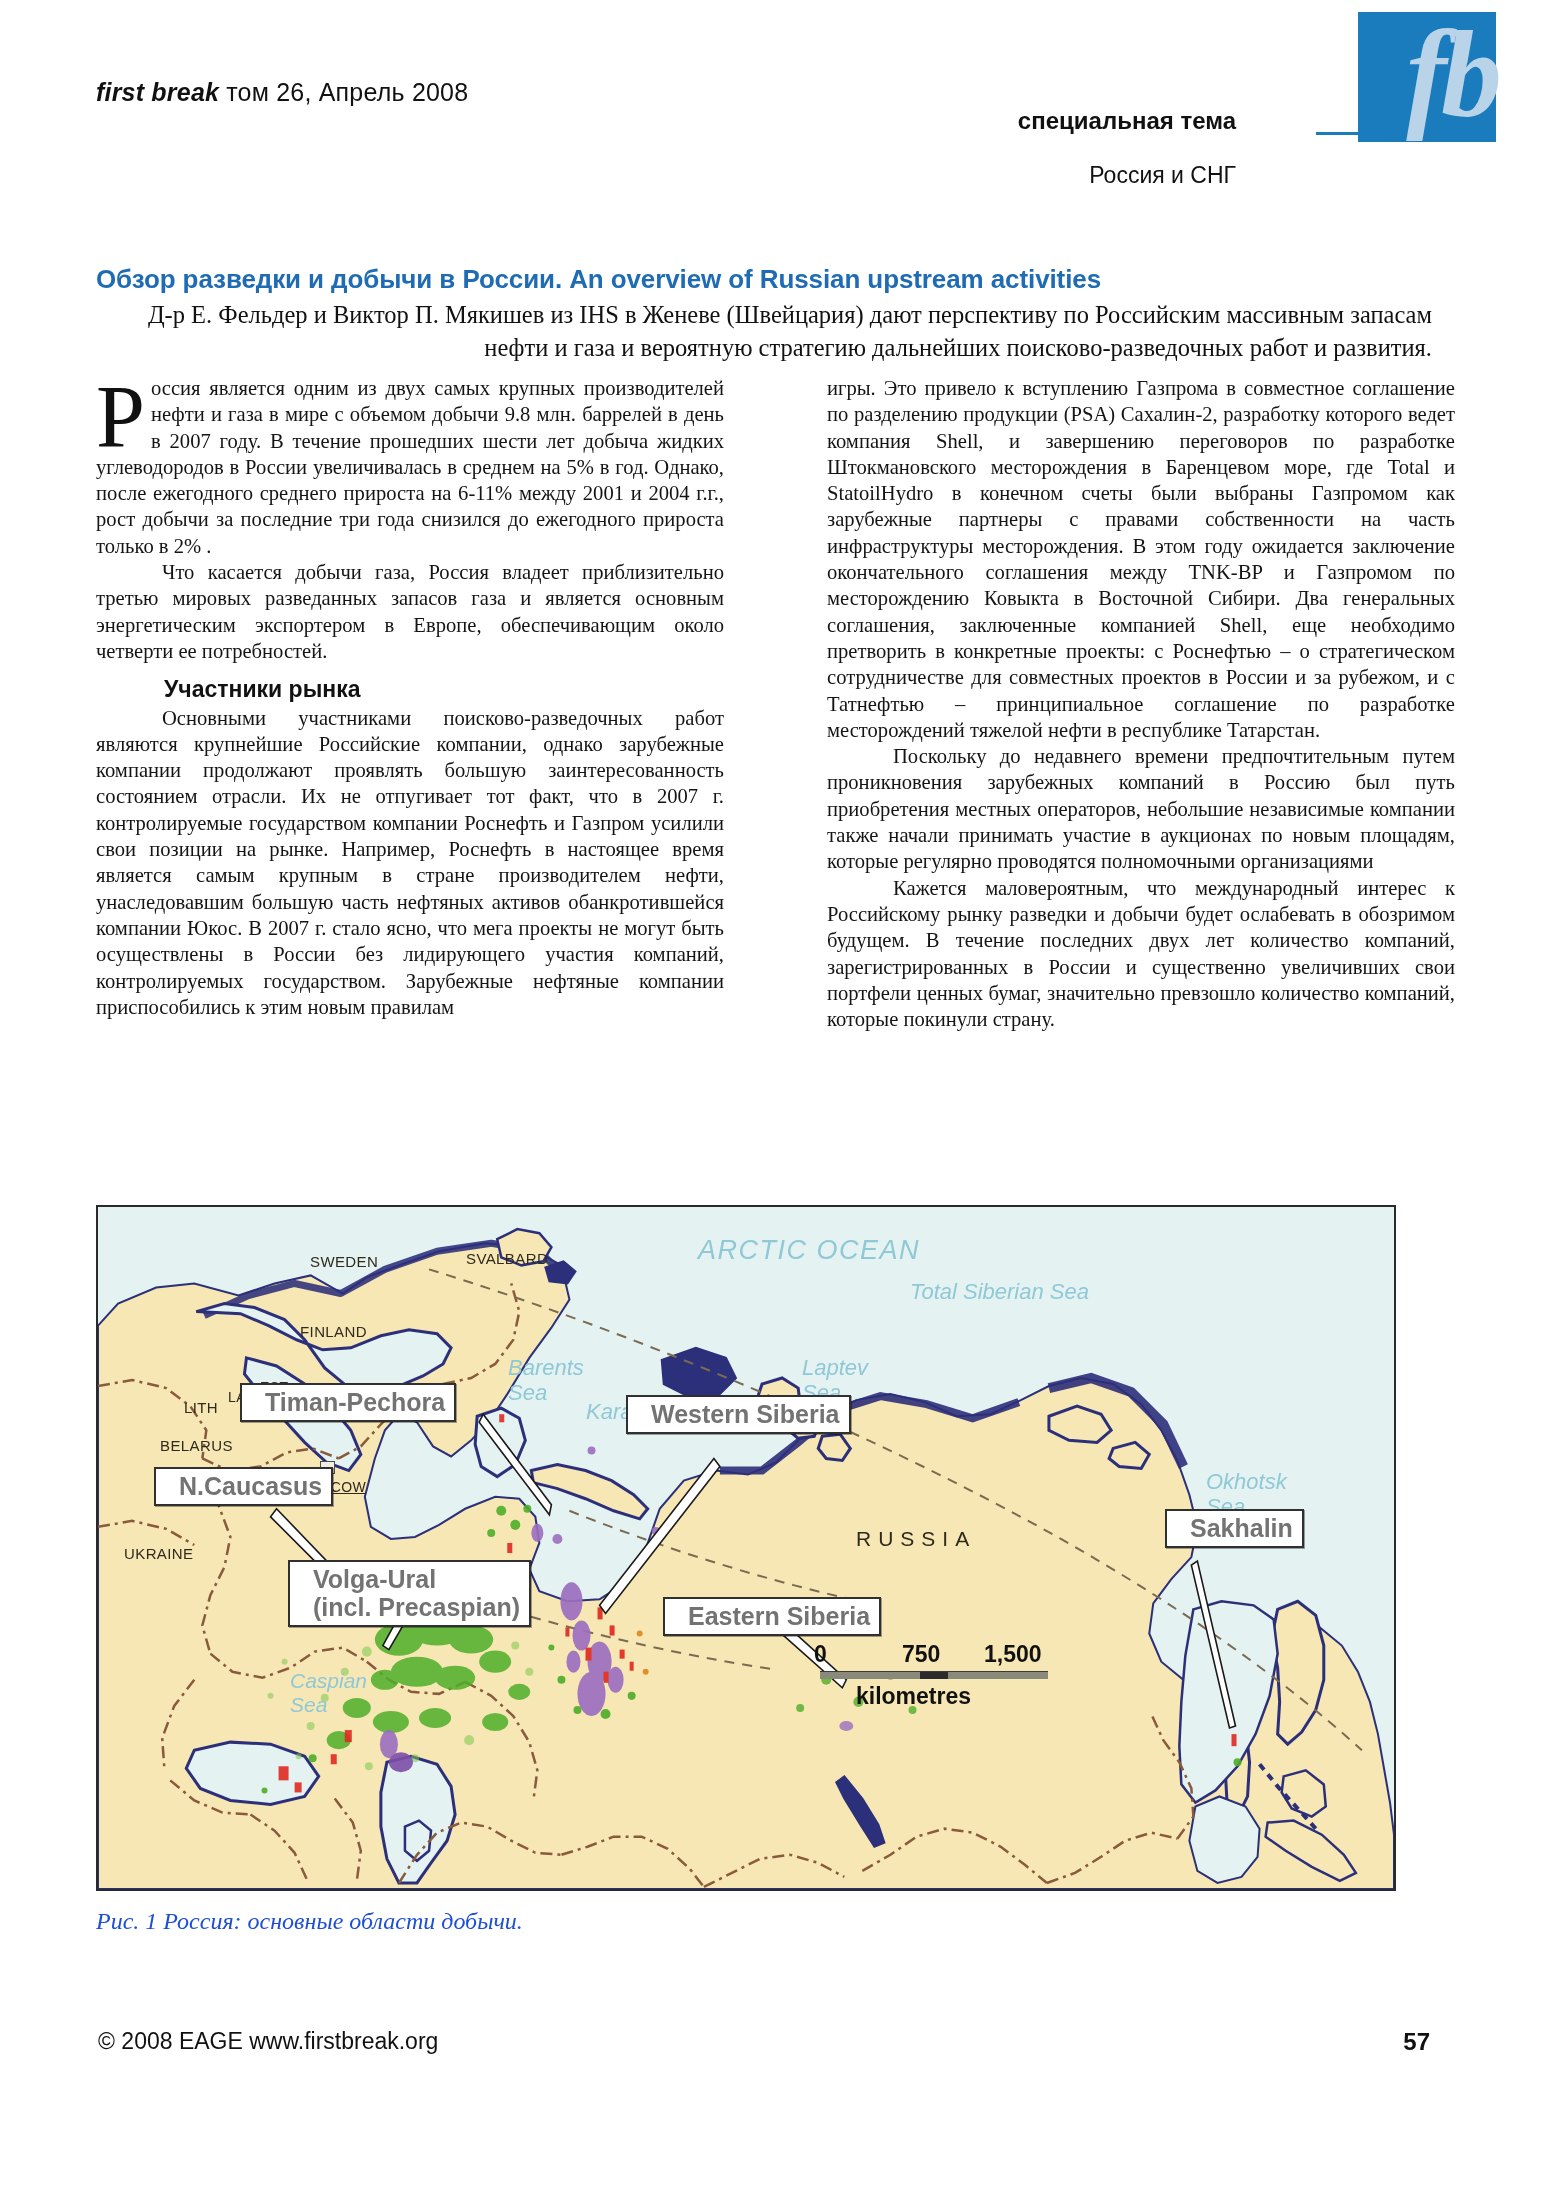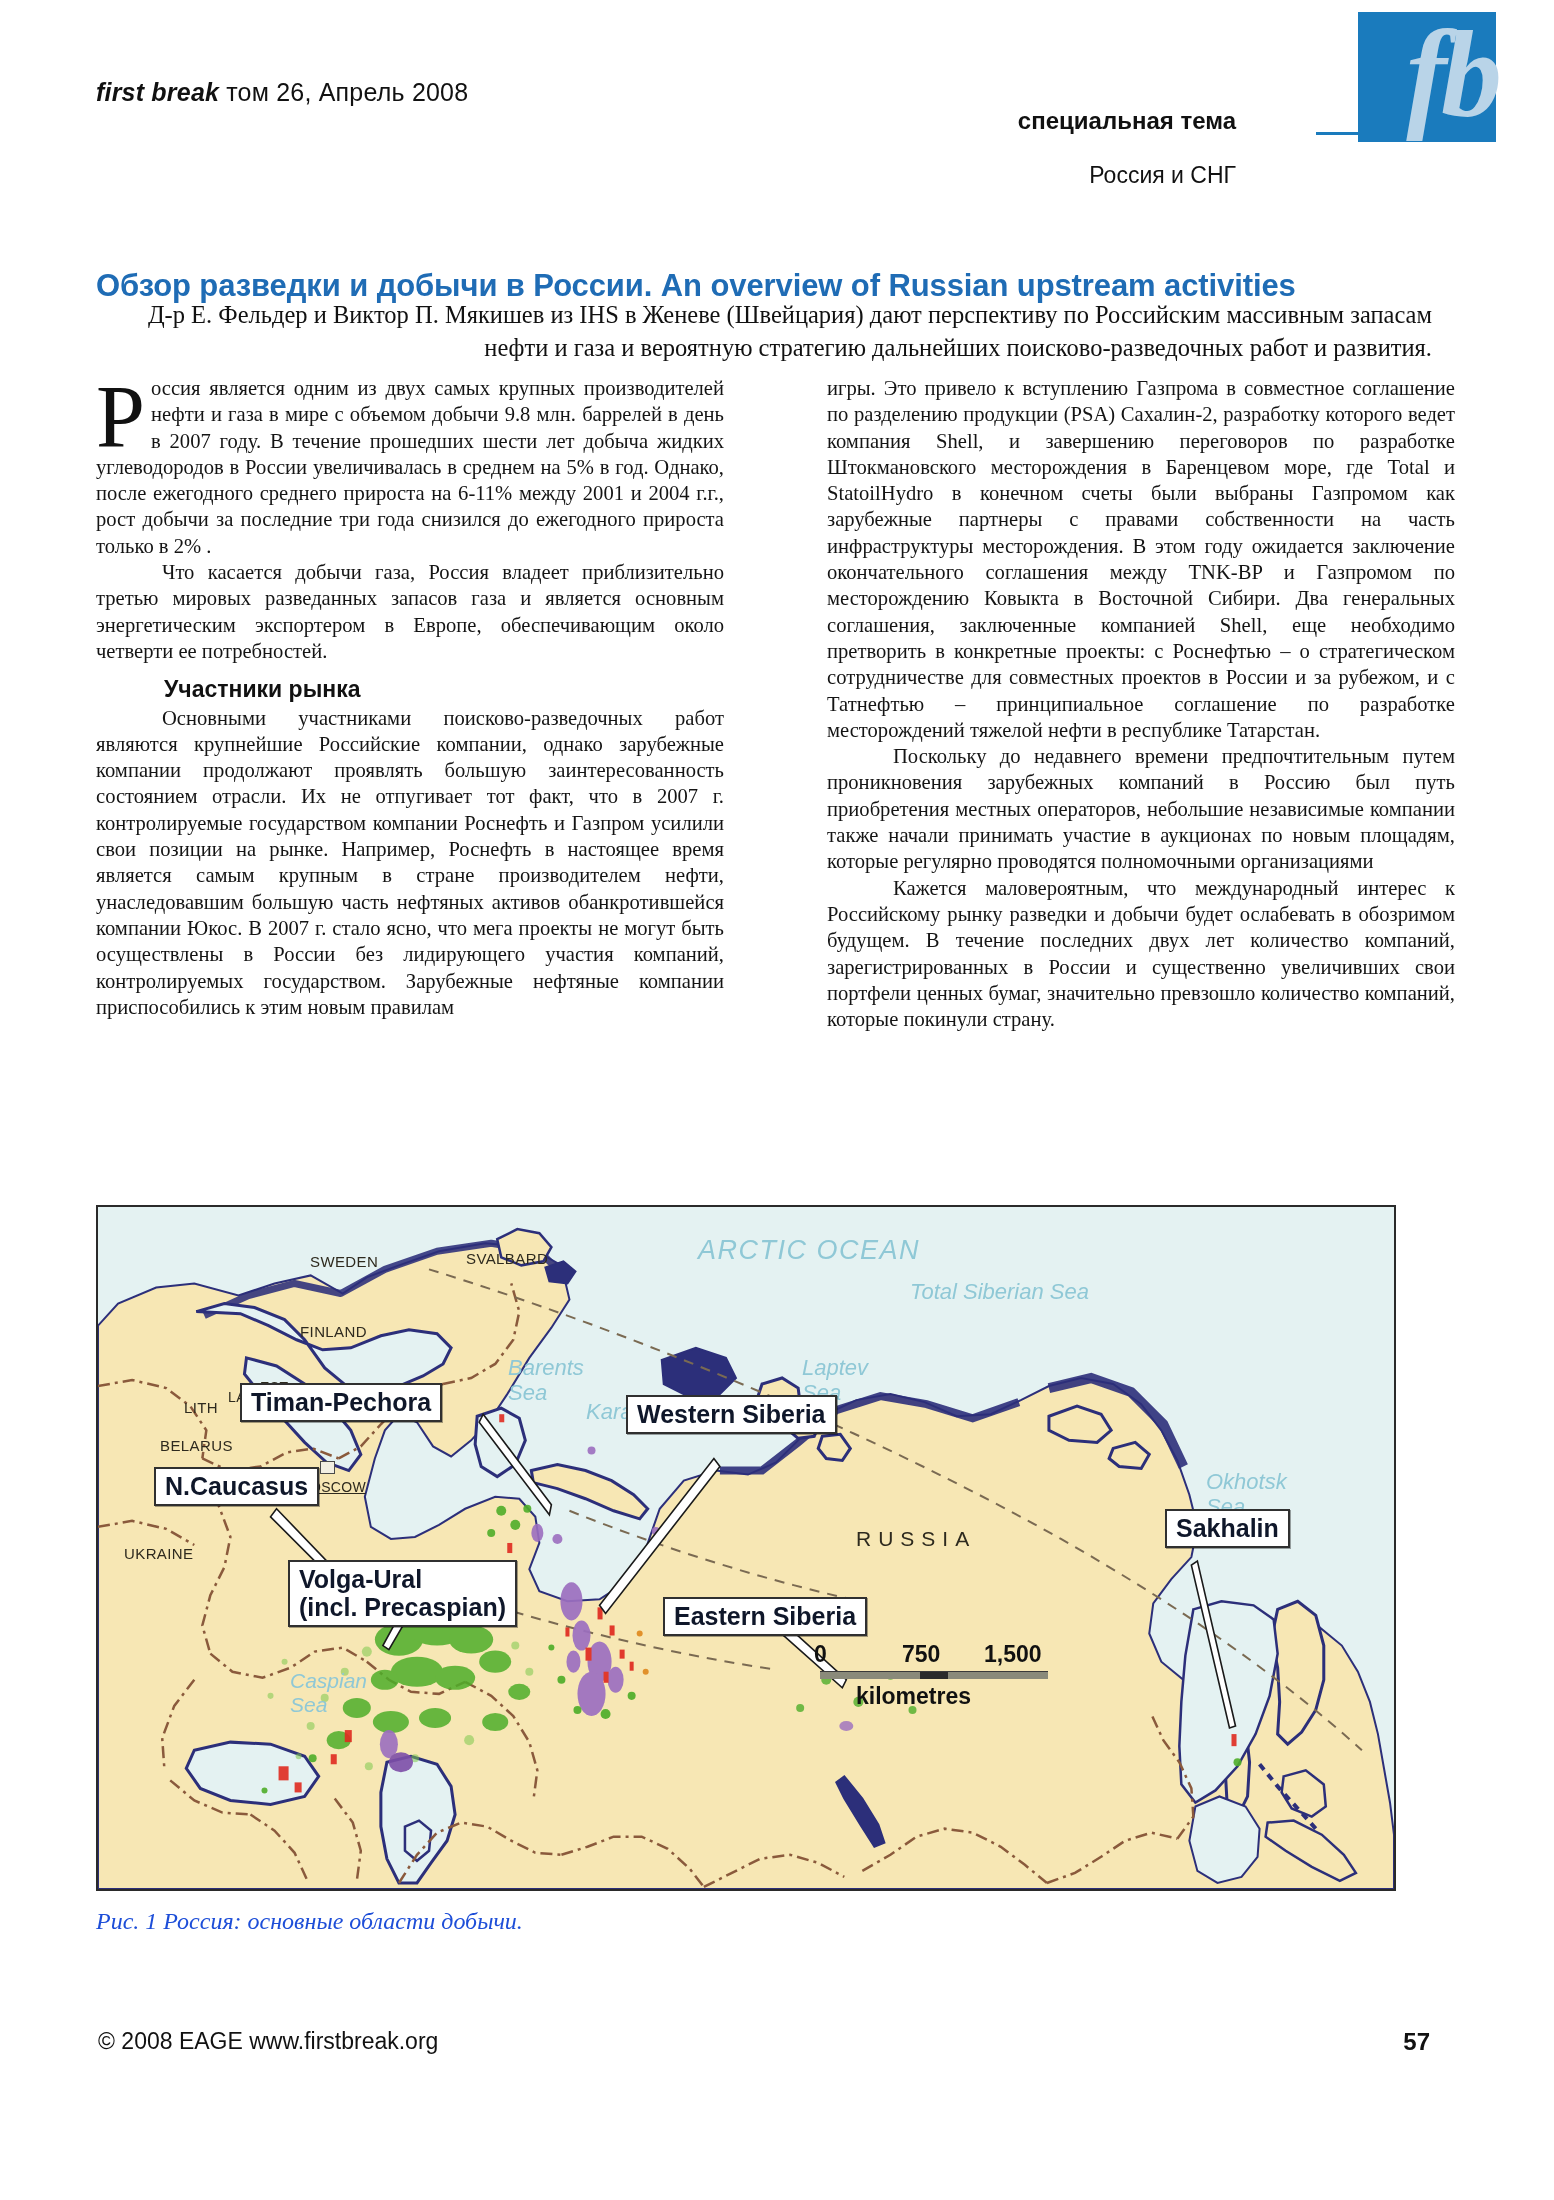--- a/index.html
+++ b/index.html
@@ -82,21 +82,21 @@
   }
 
   
   .article-title {
     position: absolute;
     left: 96px;
     top: 247px;
     width: 1330px;
     font-family: "Liberation Sans", sans-serif;
     font-weight: bold;
-    font-size: 31px;
+    font-size: 26px;
     color: #1f6cb5;
     letter-spacing: -0.1px;
   }
   .standfirst {
     position: absolute;
     left: 96px;
     top: 298px;
     width: 1336px;
     font-family: "Liberation Serif", serif;
     font-size: 24.5px;
@@ -188,22 +188,22 @@
     color: #111;
   }
 
   
   .map-label {
     position: absolute;
     background: #ffffff;
     border: 2px solid #303030;
     font-family: "Liberation Sans", sans-serif;
     font-weight: bold;
-    color: #0f172a;
-    padding: 3px 9px 4px 9px;
+    color: #737373;
+    padding: 3px 9px 4px 23px;
     white-space: pre;
     line-height: 1.12;
     box-shadow: 1px 1px 0 rgba(0,0,0,.35);
   }
   .ml-timan    { left: 142px; top: 176px; font-size: 25px; }
   .ml-wsiberia { left: 528px; top: 188px; font-size: 25px; }
   .ml-ncauc    { left: 56px;  top: 260px; font-size: 25px; }
   .ml-volga    { left: 190px; top: 353px; font-size: 25px; }
   .ml-esiberia { left: 565px; top: 390px; font-size: 25px; }
   .ml-sakhalin { left: 1067px;top: 302px; font-size: 25px; }

